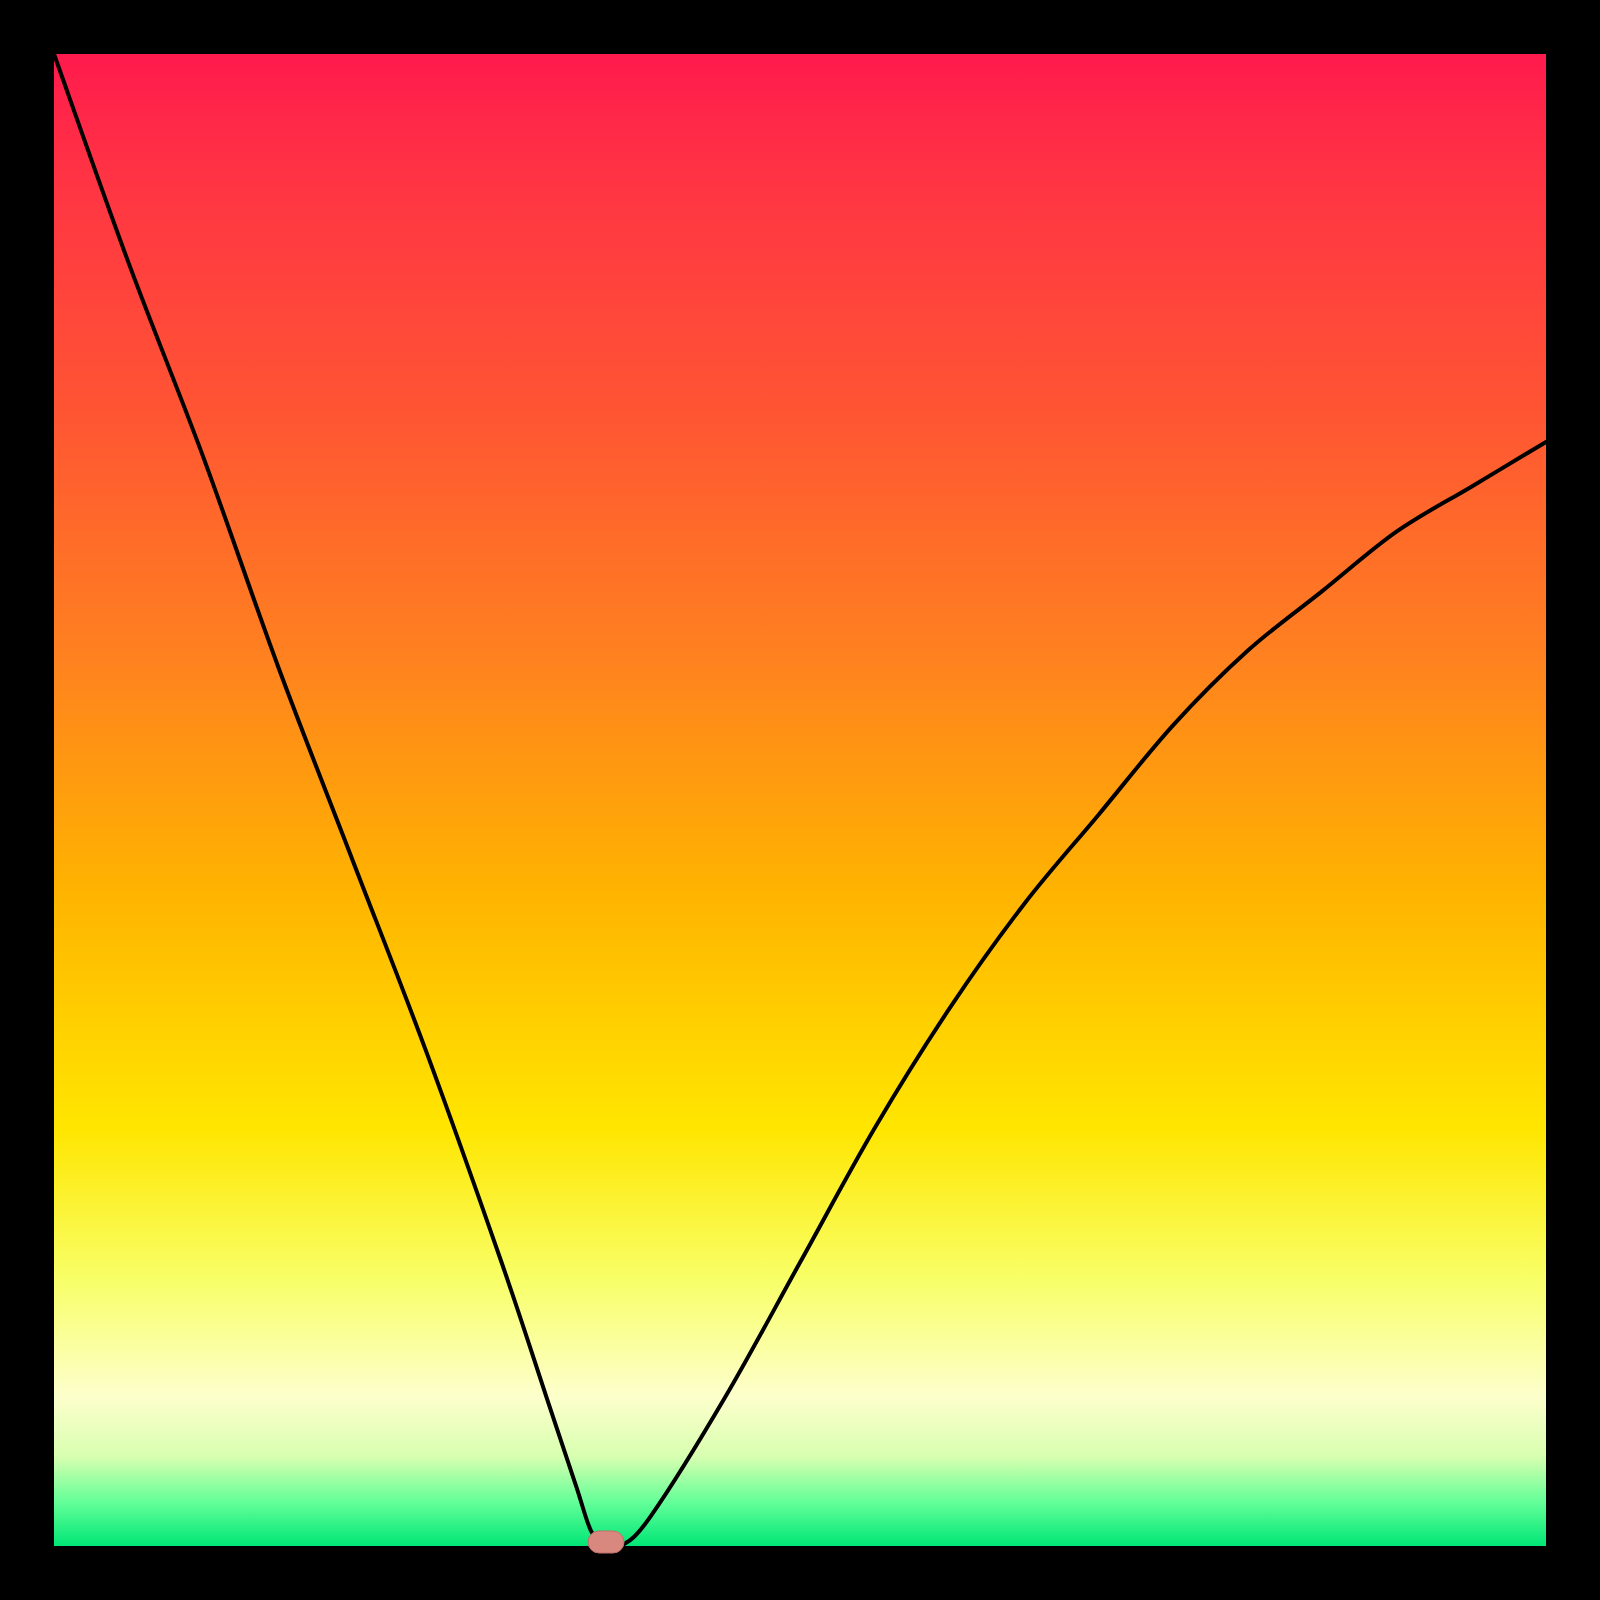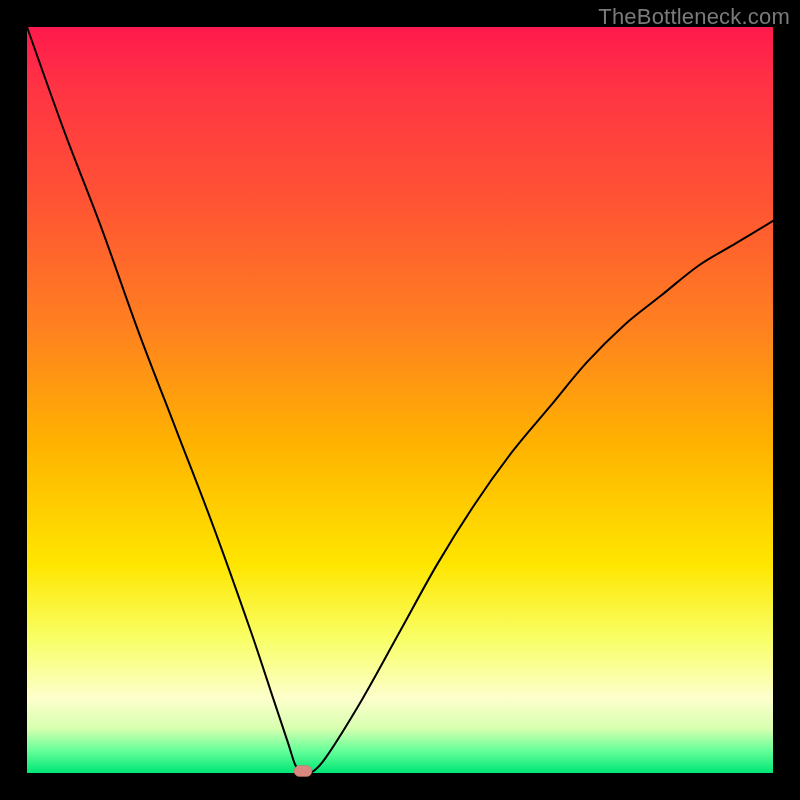--- a/index.html
+++ b/index.html
@@ -67,20 +67,19 @@
   .marker {
     fill: #d98880;
     stroke: #c0706a;
     stroke-width: 0.5;
   }
 </style>
 </head>
 <body>
 
 <div class="frame">
-  <div class="watermark">TheBottleneck.com</div>
   <div class="plot-area">
     <svg class="curve-layer" viewBox="0 0 746 746">
       <path class="curve-path" d="M 0.00 0.00 C 6.22 17.41, 24.87 70.87, 37.30 104.44 C 49.73 138.01, 62.17 167.85, 74.60 201.42 C 87.03 234.99, 99.47 272.29, 111.90 305.86 C 124.33 339.43, 136.77 370.51, 149.20 402.84 C 161.63 435.17, 174.07 466.25, 186.50 499.82 C 198.93 533.39, 213.85 575.66, 223.80 604.26 C 233.75 632.86, 239.96 652.75, 246.18 671.40 C 252.40 690.05, 257.37 704.97, 261.10 716.16 C 264.83 727.35, 266.07 733.57, 268.56 738.54 C 271.05 743.51, 273.53 744.76, 276.02 746.00 C 278.51 747.24, 279.75 748.49, 283.48 746.00 C 287.21 743.51, 289.70 743.51, 298.40 731.08 C 307.10 718.65, 323.27 692.54, 335.70 671.40 C 348.13 650.26, 360.57 626.64, 373.00 604.26 C 385.43 581.88, 397.87 558.26, 410.30 537.12 C 422.73 515.98, 435.17 496.09, 447.60 477.44 C 460.03 458.79, 472.47 441.38, 484.90 425.22 C 497.33 409.06, 509.77 395.38, 522.20 380.46 C 534.63 365.54, 547.07 349.38, 559.50 335.70 C 571.93 322.02, 584.37 309.59, 596.80 298.40 C 609.23 287.21, 621.67 278.51, 634.10 268.56 C 646.53 258.61, 658.97 247.42, 671.40 238.72 C 683.83 230.02, 696.27 223.80, 708.70 216.34 C 721.13 208.88, 739.78 197.69, 746.00 193.96" stroke="#000000"></path>
       <rect class="marker" x="267.02" y="738.50" width="18" height="11" rx="5.5" ry="5.5" fill="#d98880" stroke="#c0706a"></rect>
     </svg>
   </div>
 </div>
 
 </body></html>

